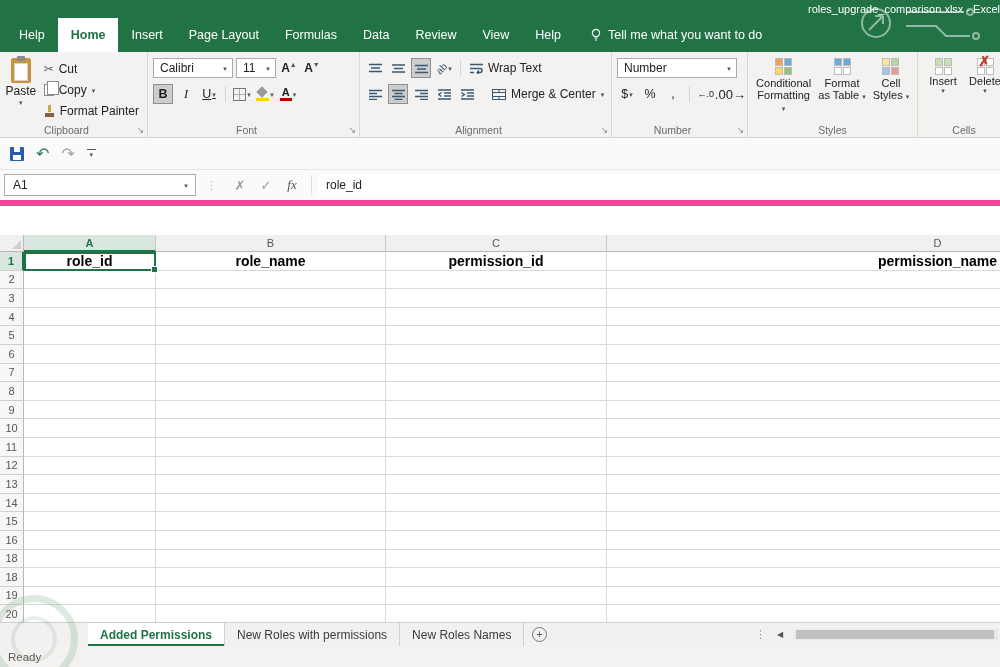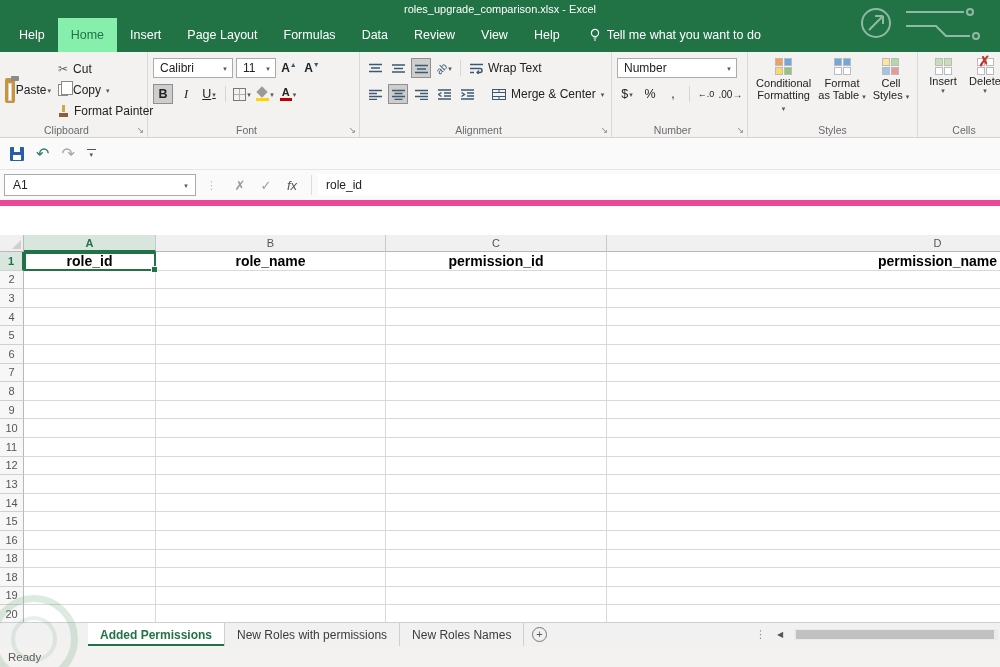--- a/index.html
+++ b/index.html
@@ -1,43 +1,43 @@
 <!DOCTYPE html>
 <html style="--green: #217346;"><head>
 <meta charset="utf-8">
 <style>
   *{box-sizing:border-box;margin:0;padding:0}
   :root{--green:#217346}
   html,body{width:1000px;height:667px;overflow:hidden}
   body{font-family:"Liberation Sans",sans-serif;background:#fff;position:relative;font-size:12px;color:#222}
   .dd{font-size:7px;color:#555;line-height:1}
   
-  .titlebar{height:18px;background:var(--green);display:flex;align-items:center;justify-content:center}
+  .titlebar{height:18px;background:var(--green);display:flex;align-items:center;justify-content:flex-end}
   .titlebar .title{color:#fff;font-size:11px}
   .top-deco{position:absolute;right:2px;top:2px;pointer-events:none;z-index:4}
   
   .tabrow{height:34px;background:var(--green);display:flex;align-items:stretch;padding-left:6px}
   .ribbon-tab{display:flex;align-items:center;padding:0 13px;color:#fff;font-size:12.5px;cursor:pointer;white-space:nowrap}
-  .ribbon-tab.active{background:#86efac;color:var(--green);font-weight:400}
+  .ribbon-tab.active{background:#ffffff;color:var(--green);font-weight:700}
   .tellme{display:flex;align-items:center;gap:6px;color:#fff;margin-left:16px;font-size:12.5px;white-space:nowrap}
   
   .ribbon{height:86px;background:#f3f2f1;border-bottom:1px solid #d5d3d1;display:flex}
   .rgroup{position:relative;border-right:1px solid #dbd9d6;padding:3px 5px 15px;display:flex;flex-direction:column;flex:0 0 auto}
   .rgroup-label{position:absolute;bottom:1px;left:0;right:14px;text-align:center;font-size:10.5px;color:#6a6a6a;white-space:nowrap}
   .launcher{position:absolute;right:3px;bottom:2px;font-size:9px;color:#8a8a8a;cursor:pointer;line-height:1}
   .gcontent{flex:1;display:flex}
   .frow{display:flex;align-items:center;gap:3px;height:26px}
   .sep{width:1px;height:16px;background:#d8d6d3;margin:0 3px}
   .btn17{min-width:20px;height:20px;display:flex;align-items:center;justify-content:center;font-size:12.5px;color:#222;cursor:pointer;gap:1px}
   .btn17.pressed{background:#cdcdcd;border:1px solid #8f8f8f}
   .combo{display:flex;align-items:center;background:#fff;border:1px solid #ababab;height:20px;font-size:12px;padding-left:6px;cursor:pointer}
   .combo .txt{flex:1;white-space:nowrap;overflow:hidden}
   .combo .dd{width:14px;text-align:center}
   
-  .paste-btn{display:flex;flex-direction:row;align-items:center;width:46px;padding-top:3px;cursor:pointer;gap:1px}
+  .paste-btn{display:flex;flex-direction:column;align-items:center;width:46px;padding-top:3px;cursor:pointer;gap:1px}
   .clipboard-ico{position:relative;width:20px;height:25px;background:#c89441;border-radius:2px}
   .clipboard-ico::before{content:"";position:absolute;left:3px;top:5px;right:3px;bottom:2px;background:#fff;border:1px solid #d9d1c0}
   .clipboard-ico::after{content:"";position:absolute;left:6px;top:-2px;width:8px;height:5px;background:#8a8a8a;border-radius:1px}
   .small-btns{display:flex;flex-direction:column;gap:1px;padding-top:4px;margin-left:4px}
   .sbtn{display:flex;align-items:center;gap:5px;font-size:12px;height:20px;padding:0 3px;cursor:pointer;white-space:nowrap}
   .cut-ico{font-size:12px;color:#5a5a5a}
   .copy-ico{width:10px;height:12px;border:1px solid #8a8a8a;background:#fff;position:relative}
   .copy-ico::before{content:"";position:absolute;left:2px;top:-4px;width:10px;height:12px;border:1px solid #8a8a8a;background:#fff}
   .brush-ico{width:11px;height:12px;position:relative}
   .brush-ico::before{content:"";position:absolute;left:4px;top:0;width:3px;height:7px;background:#caa84c}
@@ -72,21 +72,21 @@
   .redo{font-size:16px;color:#a6a6a6;cursor:pointer;line-height:1}
   .qat-custom{display:flex;flex-direction:column;align-items:center;cursor:pointer}
   .qat-custom .bar{width:9px;border-top:1px solid #555;margin-bottom:1px}
   
   .formula-row{height:36px;background:#fafafa;display:flex;align-items:center;padding-left:4px;border-bottom:6px solid #ec4899}
   .name-box{width:192px;height:22px;background:#fff;border:1px solid #ababab;display:flex;align-items:center;cursor:text}
   .name-box .txt{flex:1;padding-left:8px}
   .name-box .dd{width:18px;text-align:center}
   .fdots{color:#b5b5b5;margin:0 10px;font-size:11px}
   .fbtn{width:26px;text-align:center;color:#9a9a9a;font-size:13px;cursor:pointer}
-  .fx{font-style:italic;font-family:Liberation Sans, sans-serif;color:#555;font-size:13px}
+  .fx{font-style:italic;font-family:Liberation Serif, serif;color:#555;font-size:13px}
   .fdiv{width:1px;height:20px;background:#dcdcdc;margin:0 6px}
   .formula-value{flex:1;height:22px;background:#fff;display:flex;align-items:center;padding-left:8px;cursor:text}
   .pre-grid{height:29px;background:#fff}
   
   .grid-area{position:relative;height:387px;background:#fff;overflow:hidden}
   .corner{position:absolute;left:0;top:0;width:24px;height:17px;background:#f0f0f0;border-right:1px solid #b8b8b8;border-bottom:1px solid #b8b8b8;cursor:pointer}
   .corner::after{content:"";position:absolute;right:2px;bottom:2px;border-left:9px solid transparent;border-bottom:9px solid #cfcfcf}
   .col-headers{position:absolute;left:24px;top:0;height:17px;display:flex;width:1300px}
   .col-hdr{height:17px;border-right:1px solid #c9c9c9;border-bottom:1px solid #b8b8b8;background:#f0f0f0;font-size:11px;color:#555;display:flex;align-items:center;justify-content:center;cursor:pointer}
   .col-hdr.sel{background:#d9e6de;color:var(--green);border-bottom:2px solid var(--green);font-weight:700}
@@ -341,21 +341,21 @@
       <div class="btn17">
           <span>%</span>
         </div>
       <div class="btn17">
           <span>,</span>
         </div>
       <span class="sep"></span>
       <div class="btn17" style="font-size:9px">
           <span>←.0</span>
         </div>
-      <div class="btn17" style="font-size:10px">
+      <div class="btn17" style="font-size:13px">
           <span>.00→</span>
         </div>
     </div>
     <div class="rgroup-label">Number</div>
     <span class="launcher">↘</span>
   </div>
 
   <div class="rgroup" style="width:170px">
     <div class="gcontent" style="gap:2px">
       <div class="style-btn" style="width:64px">

